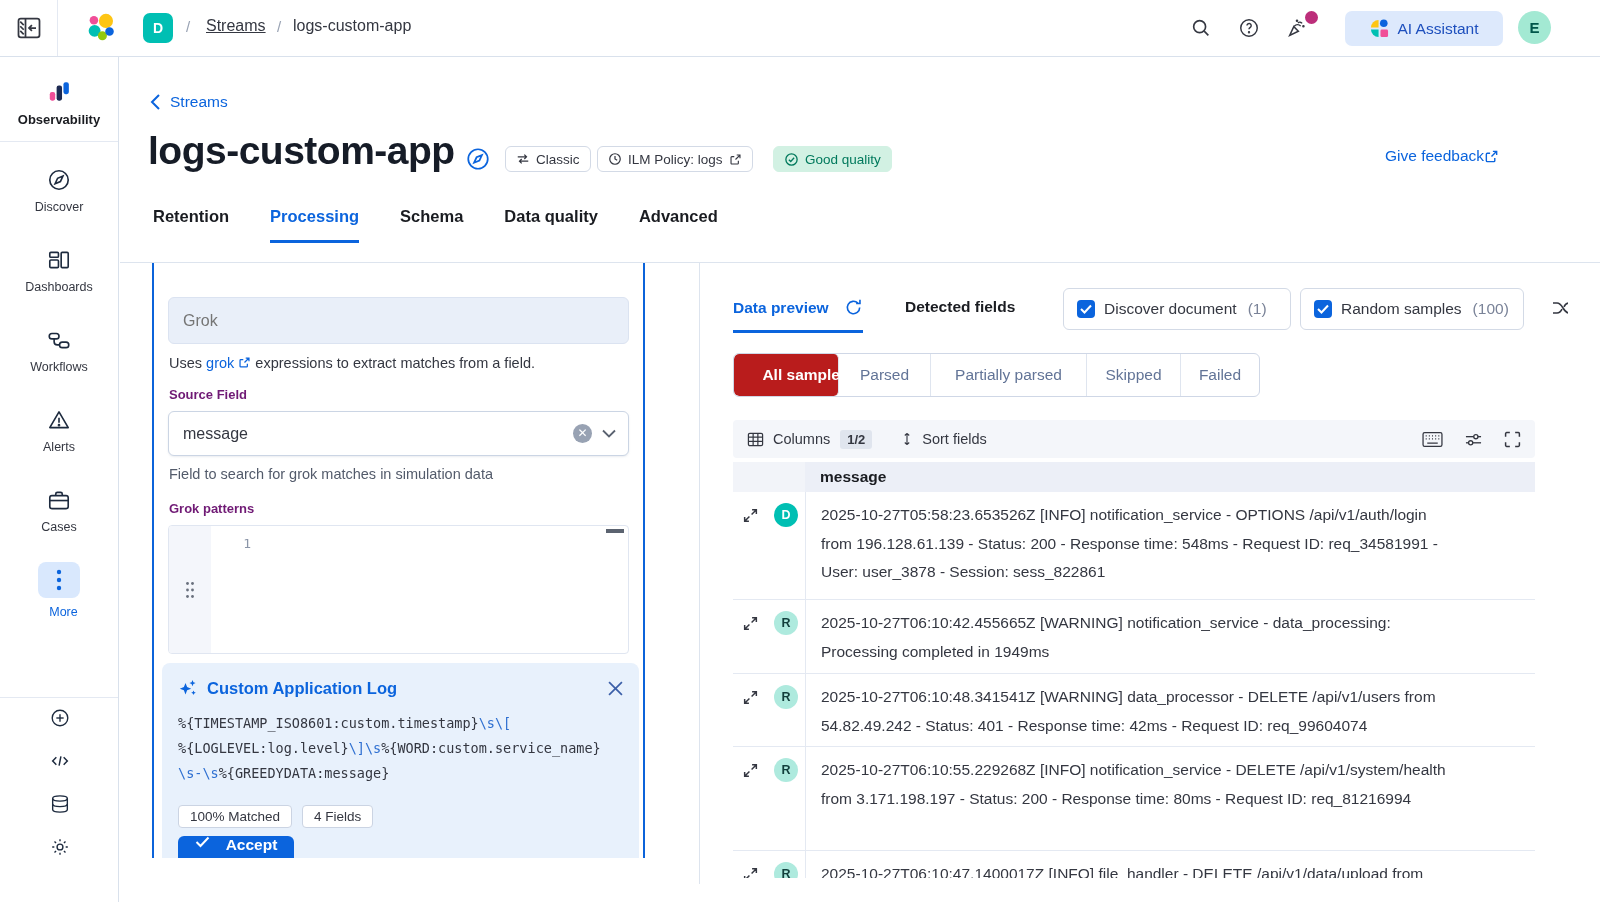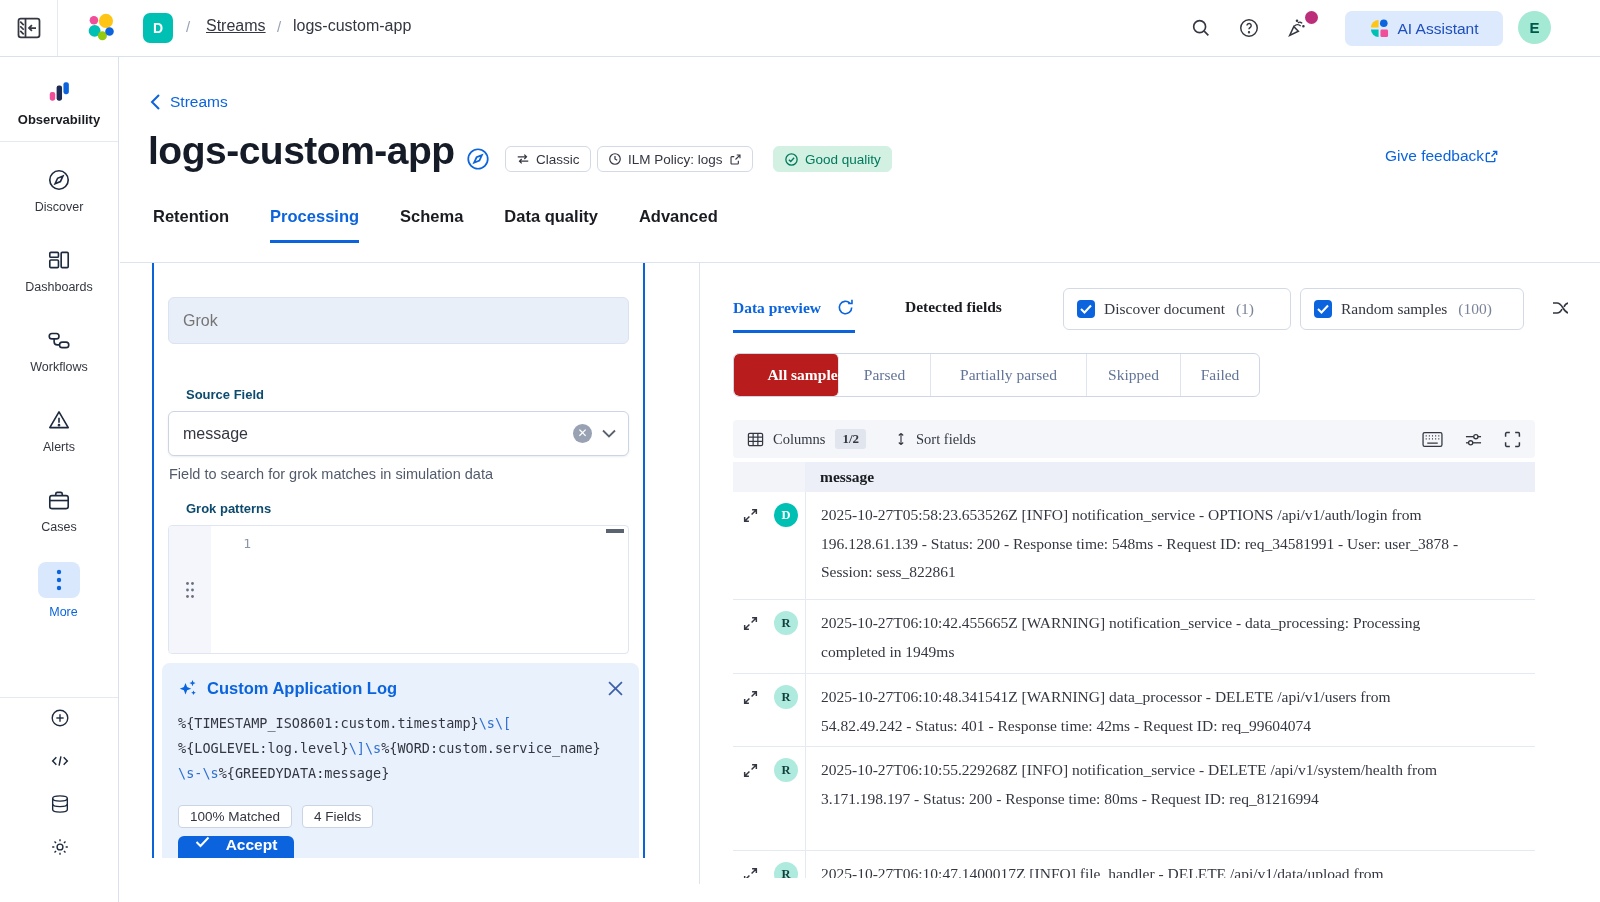--- a/index.html
+++ b/index.html
@@ -57,21 +57,21 @@
   #panel-divider { position:absolute; left:579px; top:205px; width:1px; height:622px; background:#dde4ee; }
 
   
   #left-col { position:absolute; left:0; top:206px; width:579px; height:595px; overflow:hidden; }
   #proc-panel { position:absolute; left:32px; top:-10px; width:493px; height:900px; border:2px solid #0b63da; border-radius:6px; background:#fff; }
   #grok-type-input { position:absolute; left:14px; top:42px; width:461px; height:47px; background:#e9eff9;
     border:1px solid #dbe3f1; border-radius:6px; font-size:16px; color:#8392ab; padding:0 14px; font-family:"Liberation Sans",sans-serif; }
   #proc-desc { position:absolute; left:15px; top:100px; font-size:14.5px; color:#343741; }
   #proc-desc .lnk { color:#0b64dd; font-weight:500; cursor:pointer; }
   .ext-ic { display:inline-block; width:13px; height:13px; color:#0b64dd; vertical-align:-1px; }
-  .field-label { position:absolute; left:32px; font-size:13px; font-weight:700; color:#0c4a6e;text-align:center; }
+  .field-label { position:absolute; left:15px; font-size:13px; font-weight:700; color:#701a75;text-align:center; }
   #combo { position:absolute; left:14px; top:156px; width:461px; height:45px; background:#fff; border:1px solid #cbd5e4;
     border-radius:6px; box-shadow:0 1px 2px rgba(152,162,179,.2); display:flex; align-items:center; padding:0 12px 0 14px; cursor:text; }
   #combo .val { flex:1; font-size:16px; color:#343741; }
   #combo-clear { width:19px; height:19px; border-radius:50%; background:#98a2b3; color:#fff; font-size:12px; line-height:19px;
     text-align:center; margin-right:10px; cursor:pointer; }
   .help-text { position:absolute; left:15px; font-size:14.5px; color:#535b6b; }
   #editor { position:absolute; left:14px; top:270px; width:461px; height:129px; border:1px solid #e0e6f1; border-radius:4px; background:#fff; overflow:hidden; }
   #editor-gutter { position:absolute; left:0; top:0; width:42px; height:100%; background:#f4f6fb; display:flex; align-items:center; justify-content:center; cursor:grab; }
   #editor-lineno { position:absolute; left:58px; top:10px; width:24px; text-align:right; font-family:"DejaVu Sans Mono","Liberation Mono",monospace;
     font-size:13px; color:#8b95a8; }
@@ -85,21 +85,21 @@
   #sugg-pattern { margin-top:13px; width:446px; font-family:"DejaVu Sans Mono","Liberation Mono",monospace; font-size:13.5px;
     line-height:25px; color:#343741; word-break:break-all; }
   .pat-seg { display:inline-block; white-space:pre; }
   .tone-blue { color:#2e6fd1; }
   .sugg-badges { margin-top:19px; display:flex; gap:10px; }
   .sugg-badge { background:#fff; border:1px solid #cbd4e3; border-radius:4px; padding:3px 11px; font-size:13.5px; font-weight:500; color:#343741; }
   #accept-btn { margin-top:8px; width:116px; height:36px; background:#0b64dd; color:#fff; border:none; border-radius:6px;
     font-size:15.5px; font-weight:600; font-family:"Liberation Sans",sans-serif; display:flex; align-items:flex-start; justify-content:center; gap:16px; cursor:pointer; }
 
   
-  #right-col { position:absolute; left:580px; top:206px; width:900px; height:615px; overflow:hidden; background:#fff;font-family:Liberation Serif, serif; }
+  #right-col { position:absolute; left:580px; top:206px; width:900px; height:615px; overflow:hidden; background:#fff; }
   #pv-tab-active { position:absolute; left:33px; top:35px; color:#0b64dd; font-size:15.5px; font-weight:600;
     display:flex; align-items:center; gap:15px; padding-bottom:13px; border-bottom:3px solid #0b64dd; cursor:pointer; }
   #pv-refresh { width:19px; height:19px; color:#0b64dd; cursor:pointer; }
   #pv-tab-detected { position:absolute; left:205px; top:35px; font-size:15.5px; font-weight:600; color:#1a1c21; cursor:pointer; }
   .toggle-card { position:absolute; top:25px; height:42px; border:1px solid #d3dae6; border-radius:6px; background:#fff;
     display:flex; align-items:center; gap:9px; padding:0 13px; cursor:pointer; }
   .checkbox { width:18px; height:18px; background:#0b64dd; border-radius:4px; flex-shrink:0; display:flex; align-items:center; justify-content:center; }
   .toggle-card .tlabel { font-size:15.5px; color:#343741; white-space:nowrap; }
   .toggle-card .tcount { font-size:15.5px; color:#7a8398; margin-left:2px; }
   #shuffle-clip { position:absolute; left:851px; top:33px; width:17px; height:24px; overflow:hidden; color:#343741; }
@@ -348,20 +348,26 @@
     <span class="tab">Schema</span>
     <span class="tab">Data quality</span>
     <span class="tab">Advanced</span>
   </div>
   <div id="content-sep"></div>
   <div id="panel-divider"></div>
 
   <div id="left-col">
     <div id="proc-panel">
       <input id="grok-type-input" disabled="" placeholder="Grok" style="">
+      <div id="proc-desc">
+        <span>Uses </span><span class="lnk">grok</span>
+        <svg class="ext-ic" viewBox="0 0 16 16" fill="none" stroke="currentColor" stroke-width="1.5" style="display:inline-block">
+          <path d="M9.5 2.5H13.5V6.5M13.5 2.5L8 8M11.5 9.5V12.5a1 1 0 01-1 1H3.5a1 1 0 01-1-1V5.5a1 1 0 011-1H6.5"></path>
+        </svg><span> expressions to extract matches from a field.</span>
+      </div>
 
       <label class="field-label" style="top:132px">Source Field</label>
       <div id="combo">
         <span class="val">message</span>
         <span id="combo-clear">✕</span>
         <svg width="14" height="9" viewBox="0 0 14 9" fill="none" stroke="#5a6270" stroke-width="1.8">
           <polyline points="1,1.5 7,7.5 13,1.5"></polyline>
         </svg>
       </div>
       <div class="help-text" style="top:211px">Field to search for grok matches in simulation data</div>

